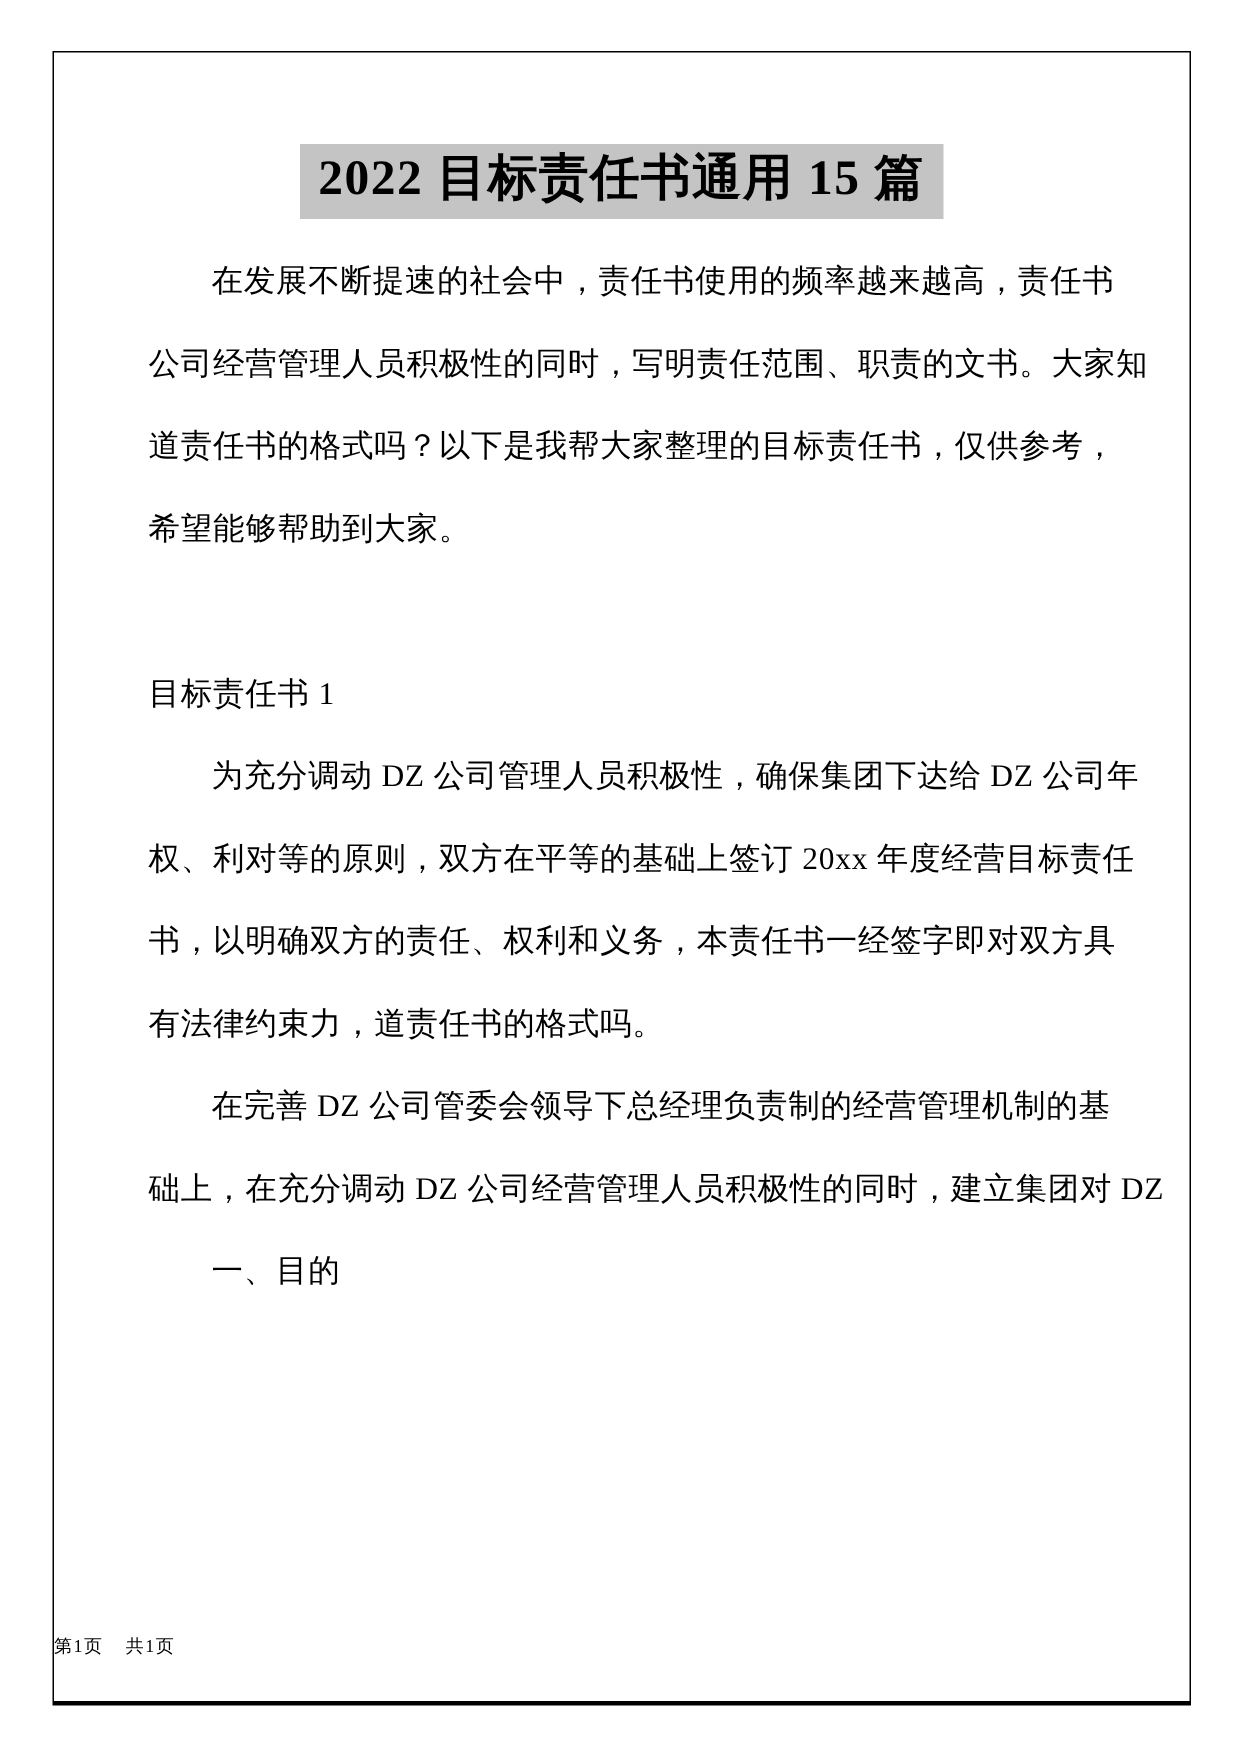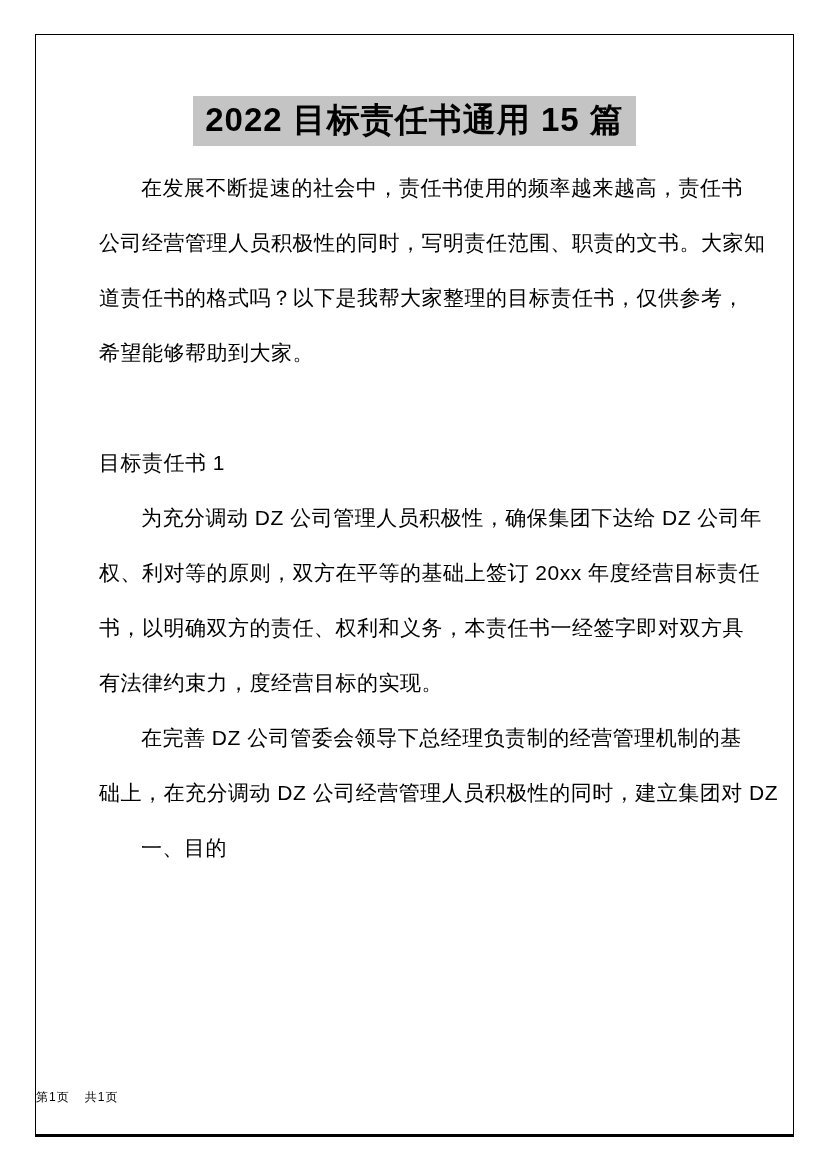--- a/index.html
+++ b/index.html
@@ -6,21 +6,21 @@
     margin: 0;
     padding: 0;
     background: #ffffff;
   }
   .canvas {
     position: relative;
     width: 827px;
     height: 1170px;
     background: #ffffff;
     overflow: hidden;
-    font-family: Liberation Sans, sans-serif;
+    font-family: Liberation Serif, serif;
     color: #000000;
   }
   .sheet {
     position: absolute;
     left: 35px;
     top: 34px;
     width: 759px;
     height: 1103px;
     box-sizing: border-box;
     border: 1px solid #000000;
@@ -88,21 +88,21 @@
         <div class="para">
           <div class="line"></div>
         </div>
         <div class="para">
           <div class="line">目标责任书 1</div>
         </div>
         <div class="para indent">
           <div class="line">为充分调动 DZ 公司管理人员积极性，确保集团下达给 DZ 公司年</div>
           <div class="line">权、利对等的原则，双方在平等的基础上签订 20xx 年度经营目标责任</div>
           <div class="line">书，以明确双方的责任、权利和义务，本责任书一经签字即对双方具</div>
-          <div class="line">有法律约束力，度经营目标的实现。</div>
+          <div class="line">有法律约束力，道责任书的格式吗。</div>
         </div>
         <div class="para indent">
           <div class="line">在完善 DZ 公司管委会领导下总经理负责制的经营管理机制的基</div>
           <div class="line">础上，在充分调动 DZ 公司经营管理人员积极性的同时，建立集团对 DZ</div>
         </div>
         <div class="para indent">
           <div class="line">一、目的</div>
         </div>
       </div>
 

